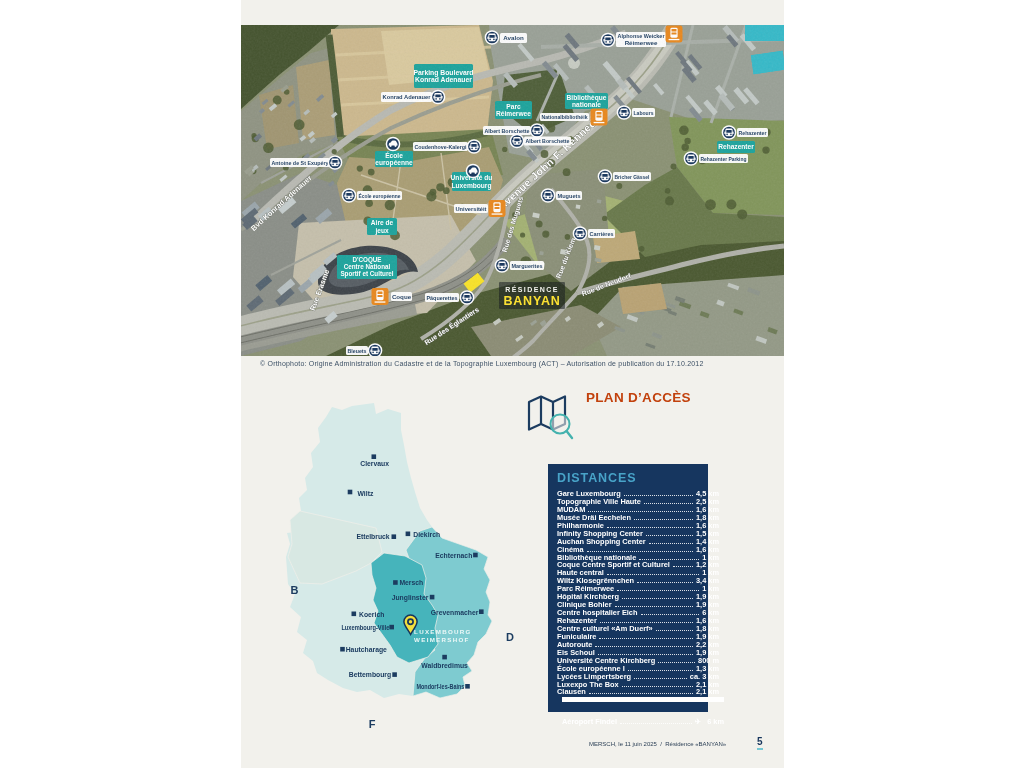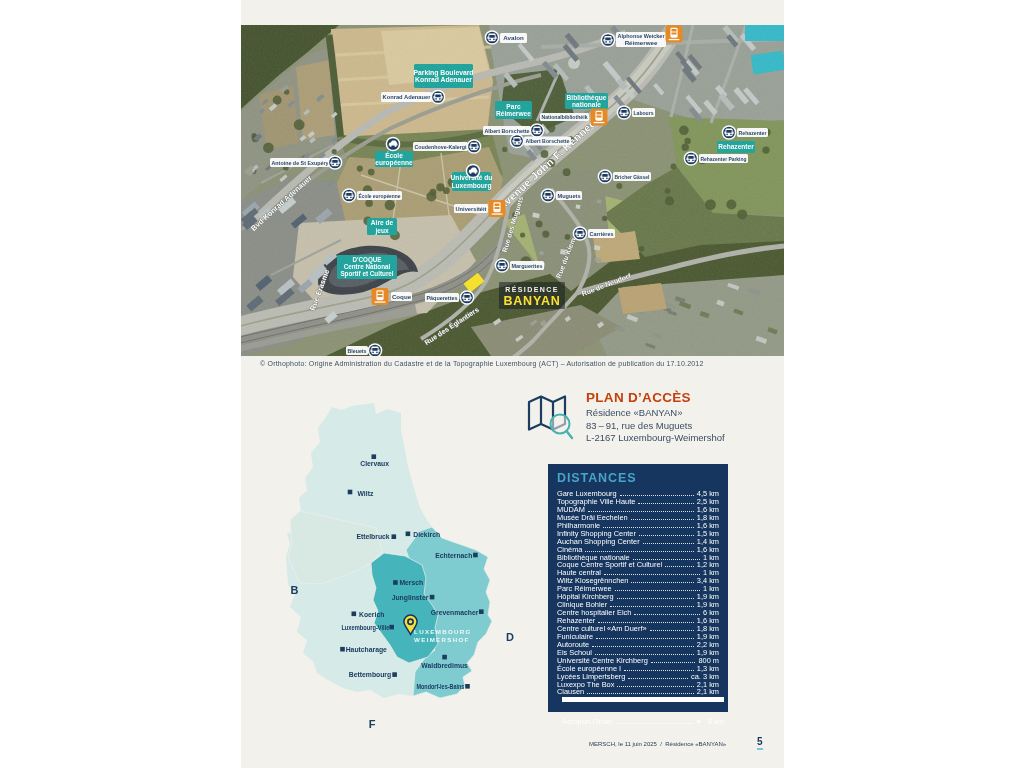--- a/index.html
+++ b/index.html
@@ -1,22 +1,22 @@
 <!DOCTYPE html>
 <html><head><meta charset="utf-8"><style>
 html,body{margin:0;padding:0;width:1024px;height:768px;background:#fff;overflow:hidden;font-family:"Liberation Sans",sans-serif}
 #page{position:absolute;left:241px;top:0;width:543px;height:768px;background:#f2f1ec}
 .abs{position:absolute}
 #caption{position:absolute;left:19px;top:360px;width:520px;font-size:7px;color:#3d5166;letter-spacing:.2px}
 #plantitle{position:absolute;left:345px;top:390px;font-size:13.5px;font-weight:bold;color:#c2410c;letter-spacing:.3px}
 #planaddr{position:absolute;left:345px;top:407px;font-size:9.5px;color:#3a4d62;line-height:12.6px}
-#distbox{position:absolute;left:307px;top:464px;width:180px;height:248px;background:#16365f;color:#fff}
+#distbox{position:absolute;left:307px;top:464px;width:160px;height:248px;background:#16365f;color:#fff}
 #disttitle{position:absolute;left:9px;top:7px;font-size:12.5px;font-weight:bold;letter-spacing:0.9px;color:#48a3c8}
 #distrows{position:absolute;left:9px;top:25px;width:162px}
-.dr{display:flex;align-items:baseline;height:7.95px;font-size:7.4px;font-weight:normal;white-space:nowrap}
+.dr{display:flex;align-items:baseline;height:7.95px;font-size:7.4px;font-weight:bold;white-space:nowrap}
 .dr .n{flex:0 0 auto}
 .dr .f{flex:1 1 auto;border-bottom:1px dotted rgba(255,255,255,.85);margin:0 3px 1px 3px}
 .dr .v{flex:0 0 auto}
 #lastrow{position:absolute;left:14px;top:233px;width:162px;border-top:5px solid #ffffff;padding-top:15px}
 #footer{position:absolute;left:348px;top:741px;width:132px;font-size:6px;color:#2e4258;white-space:nowrap}
 #pagenum{position:absolute;left:516px;top:736px;font-size:10px;font-weight:bold;color:#16355c}
 #pagenum .ul{display:block;height:2px;background:#74c7d4;margin-top:1px}
 </style></head>
 <body>
 
@@ -606,21 +606,20 @@
 
 <div id="planicon" class="abs" style="left:286px;top:393px;width:44px;height:48px"><svg width="48" height="50" viewBox="0 0 48 50" xmlns="http://www.w3.org/2000/svg">
 <path d="M2,9 L14,3.5 L26,9 L38,3.5 L38,31 L26,36.5 L14,31 L2,36.5 Z" fill="none" stroke="#1c3c60" stroke-width="2.2" stroke-linejoin="round"></path>
 <path d="M14,3.5 L14,31 M26,9 L26,36.5" fill="none" stroke="#1c3c60" stroke-width="2.2"></path>
 <circle cx="33" cy="31" r="9.5" fill="#f2f1ec" fill-opacity=".55" stroke="#44b2ae" stroke-width="2"></circle>
 <path d="M39.5,38 L45,45" stroke="#44b2ae" stroke-width="2.4" stroke-linecap="round"></path>
 </svg></div>
 
 <div id="plantitle">PLAN D’ACCÈS</div>
 
-<div id="planaddr">Résidence «BANYAN»<br>83 – 91, rue des Muguets<br>L-2167 Luxembourg-Weimershof</div>
 
 <div id="distbox">
 
 <div id="disttitle">DISTANCES</div>
 
 <div id="distrows">
         <div class="dr">
           <span class="n">Gare Luxembourg</span>
           <span class="f"></span>
           <span class="v">4,5 km</span>

